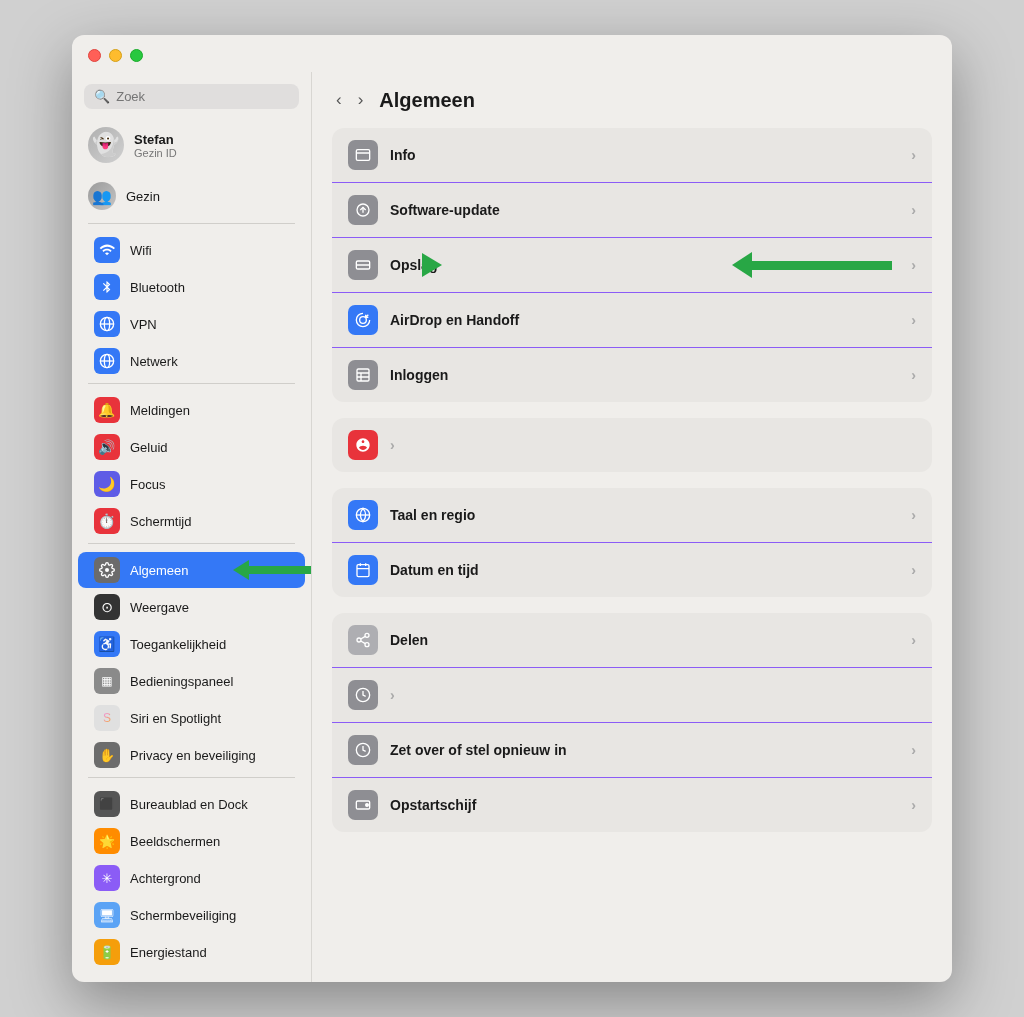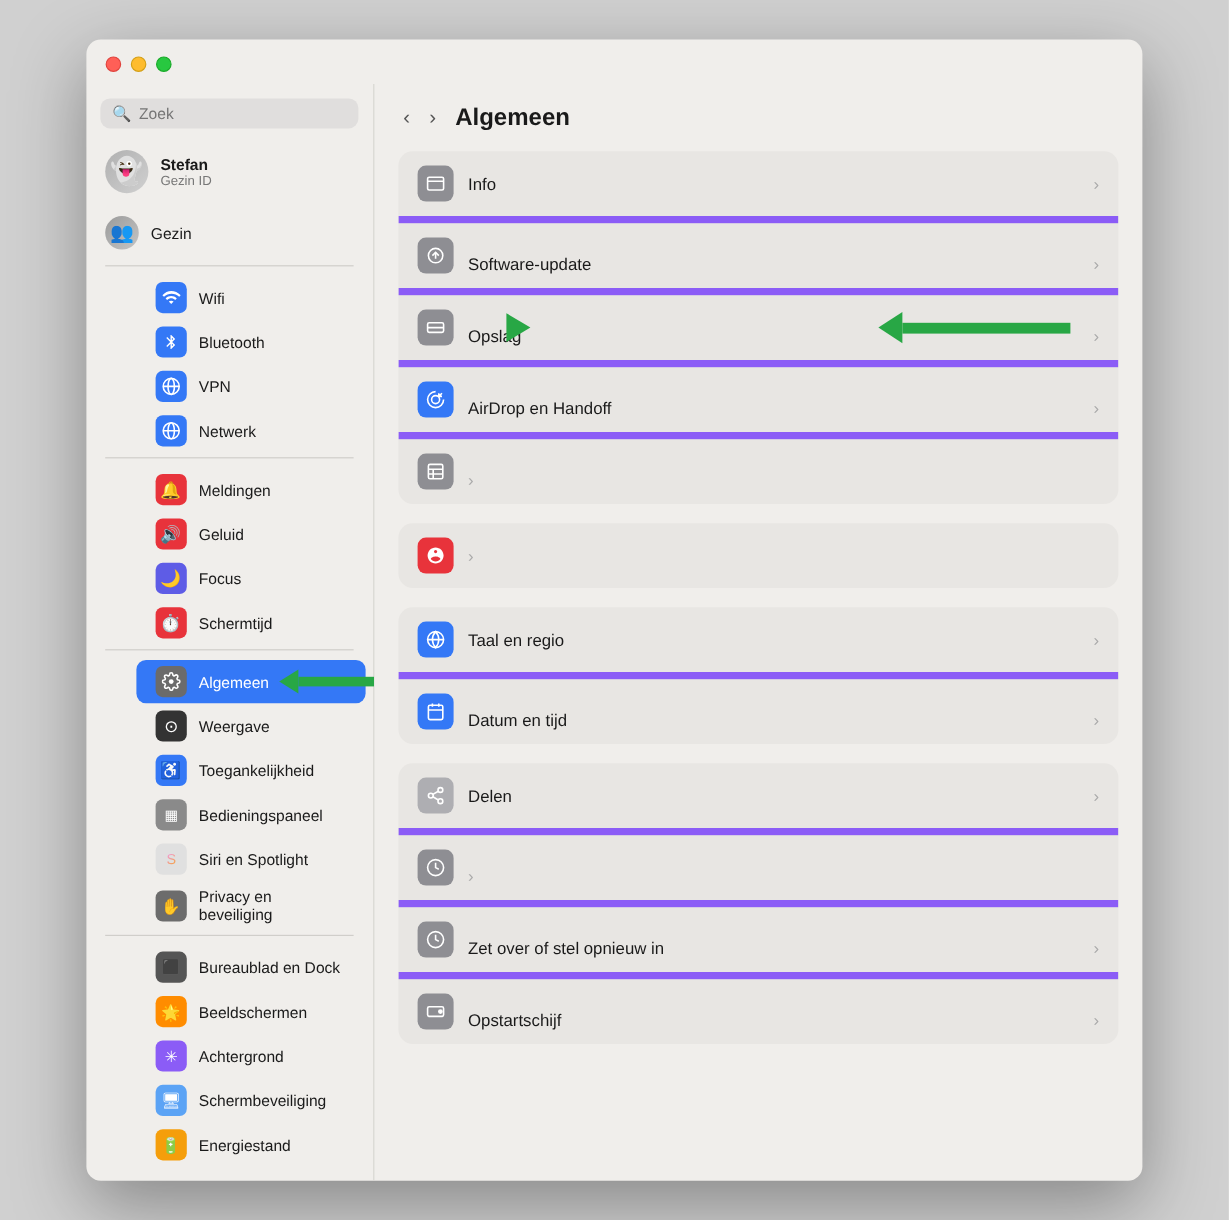--- a/index.html
+++ b/index.html
@@ -148,21 +148,20 @@
     }
 
     .sidebar-divider {
       height: 1px;
       background: #d0ceca;
       margin: 4px 16px 8px 16px;
     }
 
     .sidebar-section {
       margin-bottom: 4px;
-      padding-left: 36px;
     }
 
     .sidebar-item {
       display: flex;
       align-items: center;
       gap: 10px;
       padding: 5px 16px;
       cursor: pointer;
       border-radius: 8px;
       margin: 1px 6px;
@@ -250,35 +249,35 @@
     .settings-list {
       padding: 0 20px 20px 20px;
       flex: 1;
     }
 
     .settings-group {
       background: #e8e6e3;
       border-radius: 12px;
       margin-bottom: 16px;
       overflow: hidden;
+      font-weight: bold;
     }
 
     .settings-row {
       display: flex;
       align-items: center;
       padding: 12px 16px;
       cursor: pointer;
       position: relative;
       gap: 12px;
       transition: background 0.1s;
     }
 
     .settings-row + .settings-row {
-      border-top: 6px solid #8b5cf6;
-      align-items: flex-end;
+      border-top: 1px solid #8b5cf6;
     }
 
     .settings-row-icon {
       width: 30px;
       height: 30px;
       border-radius: 7px;
       display: flex;
       align-items: center;
       justify-content: center;
       font-size: 16px;
@@ -569,20 +568,21 @@
           </div>
           <div class="settings-row">
             <div class="settings-row-icon row-icon-gray">
               <svg width="16" height="16" viewBox="0 0 24 24" fill="none" stroke="white" stroke-width="2">
                   <rect x="3" y="3" width="18" height="18" rx="2"></rect>
                   <line x1="3" y1="9" x2="21" y2="9"></line>
                   <line x1="3" y1="15" x2="21" y2="15"></line>
                   <line x1="9" y1="9" x2="9" y2="21"></line>
                 </svg>
             </div>
+            <span class="settings-row-label">Inloggen</span>
             <span class="settings-chevron">›</span>
           </div>
         </div>
 
         <div class="settings-group">
           <div class="settings-row">
             <div class="settings-row-icon row-icon-red">
               <svg width="16" height="16" viewBox="0 0 24 24" fill="white">
                   <path d="M12 2C6.5 2 2 6.5 2 12s4.5 10 10 10 10-4.5 10-10S17.5 2 12 2zm0 3c1.1 0 2 .9 2 2s-.9 2-2 2-2-.9-2-2 .9-2 2-2zm0 14.5c-2.5 0-4.7-1.3-6-3.2.03-2 4-3.1 6-3.1s5.97 1.1 6 3.1c-1.3 1.9-3.5 3.2-6 3.2z"></path>
                 </svg>

